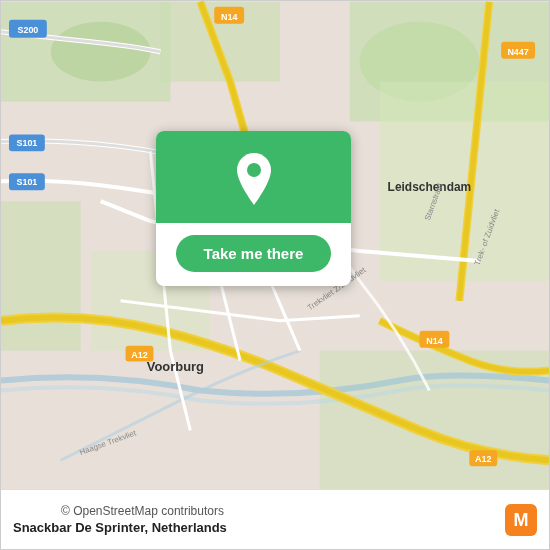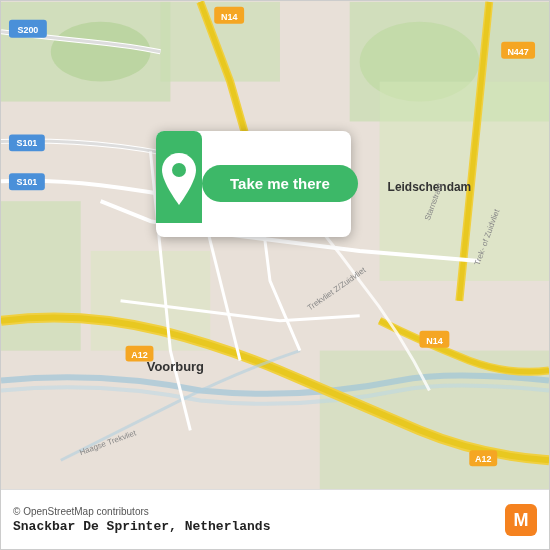--- a/index.html
+++ b/index.html
@@ -39,21 +39,21 @@
     
     .button-overlay {
       position: absolute;
       top: 130px;
       left: 155px;
       width: 195px;
       background: #fff;
       border-radius: 8px;
       box-shadow: 0 2px 12px rgba(0,0,0,0.3);
       display: flex;
-      flex-direction: row;
+      flex-direction: column;
       align-items: center;
       overflow: visible;
       padding-bottom: 14px;
     }
 
     .button-green-top {
       width: 100%;
       background: #3db868;
       border-radius: 8px 8px 0 0;
       display: flex;
@@ -113,29 +113,29 @@
       letter-spacing: -0.5px;
     }
 
     .bottom-left {
       display: flex;
       flex-direction: column;
       gap: 2px;
     }
 
     .osm-credit {
-      font-size: 10px;
+      font-size: 12px;
       color: #555;
+      margin-left: 48px;
     }
 
     .location-name {
       font-size: 13px;
       font-weight: 600;
       color: #222;
-      font-family: Liberation Mono, monospace;
     }
   </style>
 </head>
 <body>
 
 <div class="container">
   <div class="map-area">
     <svg class="map-svg" viewBox="0 0 550 490" xmlns="http://www.w3.org/2000/svg">
 
       <rect width="550" height="490" fill="#e8e0d8"></rect>

